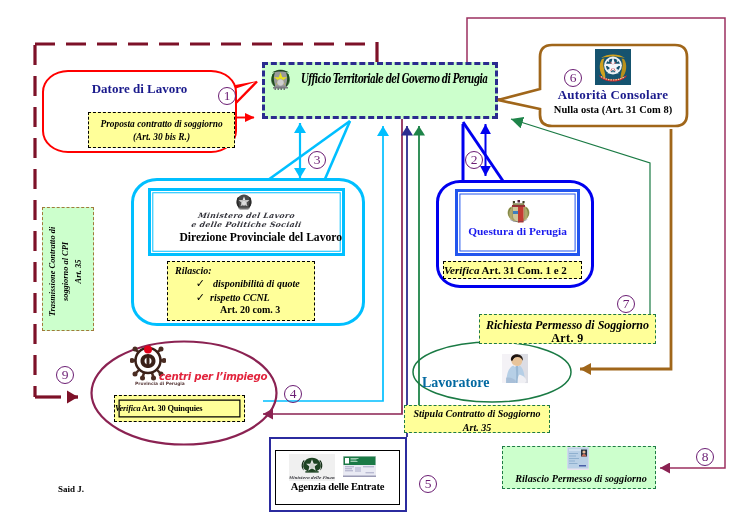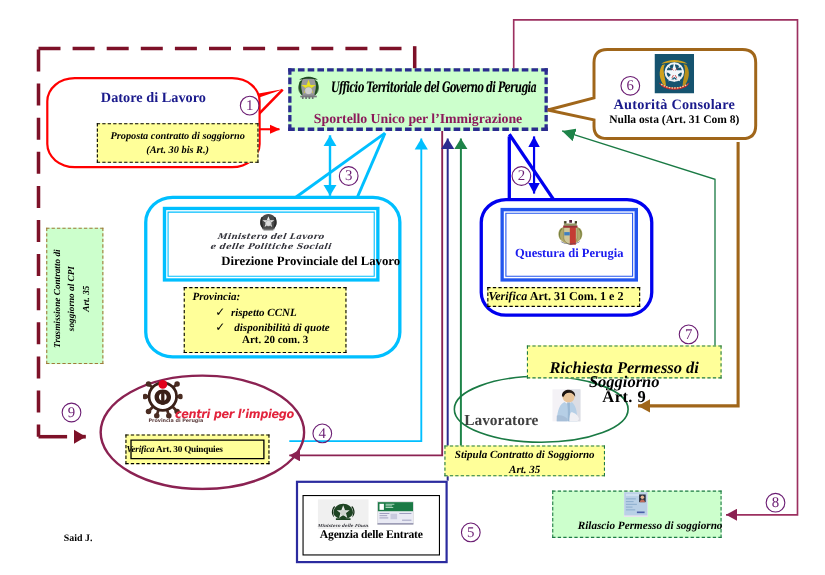--- a/index.html
+++ b/index.html
@@ -49,22 +49,22 @@
              border:3.4px solid #00bfff;background:#fff;box-shadow:inset 0 0 0 1.3px #fff, inset 0 0 0 2.3px #00bfff;}
   .min-emblem{position:absolute;left:84px;top:2px;width:18px;height:18px;}
   .min-script1{position:absolute;left:0;top:19px;width:191px;text-align:center;
                font-family:"DejaVu Serif",serif;font-weight:bold;font-style:italic;font-size:9.4px;
                color:#33333b;letter-spacing:.3px;
                transform:scaleY(.78) scaleX(.84) skewX(-9deg);}
   .min-script2{position:absolute;left:0;top:28px;width:191px;text-align:center;
                font-family:"DejaVu Serif",serif;font-weight:bold;font-style:italic;font-size:9.4px;
                color:#33333b;letter-spacing:.3px;
                transform:scaleY(.78) scaleX(.84) skewX(-9deg);}
-  .dpl-ttl{position:absolute;left:0;top:40px;width:191px;text-align:center;
-           font-weight:bold;font-size:11.6px;color:#000;padding-left:36px;}
+  .dpl-ttl{position:absolute;left:0;top:40px;width:191px;text-align:right;
+           font-weight:bold;font-size:11.6px;color:#000;}
   .dpl-note{position:absolute;left:33px;top:80px;width:148px;height:60px;
             border:1.4px dashed #000;font-style:italic;font-weight:bold;font-size:10px;}
   .vrf{margin:3px 0 0 7px;}
   .chk{margin:1px 0 0 7px;}
   .tick{display:inline-block;width:30px;text-align:right;font-style:normal;
         font-weight:normal;font-size:11px;padding-right:8px;}
   .i2{margin-left:-3px;}
   .art{margin:0 0 0 52px;font-style:normal;}
 
   
@@ -93,49 +93,49 @@
            font-size:4.4px;color:#5a3b3b;}
   .cpi-note{position:absolute;left:24px;top:55px;width:131px;height:27px;
             border:1.5px dashed #000;text-align:left;font-weight:bold;font-size:8.4px;
             line-height:25px;box-shadow:inset 0 0 0 3.5px #ffff99, inset 0 0 0 4.7px #000;
             letter-spacing:-.2px;}
 
   
   .wrk-ell{left:412px;top:341px;width:160px;height:62px;}
   .wrk-svg{position:absolute;left:0;top:0;width:160px;height:62px;}
   .wrk-photo{position:absolute;left:90px;top:5px;width:26px;height:45px;overflow:hidden;}
-  .wrk-ttl{position:absolute;left:10px;top:34px;font-weight:bold;font-size:14px;color:#404040;}
+  .wrk-ttl{position:absolute;left:10px;top:34px;font-weight:bold;font-size:14px;color:#0369a1;}
   .wrk-note{position:absolute;left:404px;top:405px;width:146px;height:28px;
             border:1.6px dashed #1e7a45;text-align:center;font-style:italic;
             font-weight:bold;font-size:10px;line-height:13.5px;padding-top:1px;}
 
   
   .age-box{left:269px;top:437px;width:138px;height:75px;background:#fff;border:2.4px solid #2b2b9f;}
   .age-inner{position:absolute;left:4px;top:11px;width:123px;height:53px;border:1.7px solid #000;background:#fff;}
   .age-imgs{position:relative;height:31px;}
   .age-min{position:absolute;left:13px;top:3px;width:46px;height:27px;background:#f0f0f0;display:block;}
   .age-min-cap{position:absolute;left:0;bottom:1px;width:46px;text-align:center;
                white-space:nowrap;overflow:hidden;
                font-family:"DejaVu Serif",serif;font-style:italic;font-weight:bold;
                font-size:3.8px;color:#3a3a40;transform:skewX(-10deg);}
   .age-card{position:absolute;left:67px;top:5px;width:33px;height:21px;}
   .age-ttl{position:absolute;left:0;top:30px;width:123px;text-align:center;
            font-weight:bold;font-size:10.6px;color:#000;letter-spacing:-.2px;}
 
   
   .req-box{position:absolute;left:479px;top:314px;width:177px;height:30px;
            border:1.4px dashed #1e7a45;text-align:center;font-style:italic;
-           font-weight:bold;font-size:15px;line-height:13px;padding-top:14px;}
+           font-weight:bold;font-size:12px;line-height:13px;padding-top:4px;}
   .req-box .r2{font-style:normal;letter-spacing:.4px;}
 
   
   .iss-box{position:absolute;left:502px;top:446px;width:152px;height:41px;
            background:#ccffcc;border:1.4px dashed #1e7a45;text-align:center;}
   .iss-doc{position:absolute;left:64px;top:0px;width:22px;height:23px;}
-  .iss-txt{position:absolute;left:12px;top:26px;width:152px;font-style:italic;
+  .iss-txt{position:absolute;left:2px;top:26px;width:152px;font-style:italic;
            font-weight:bold;font-size:10.2px;color:#000;}
 
   
   .trn-box{position:absolute;left:42px;top:207px;width:50px;height:122px;
            background:#ccffcc;border:1.3px dashed #a07a3a;}
   .trn-rot{position:absolute;left:-36px;top:36px;width:122px;height:50px;
            transform:rotate(-90deg);font-style:italic;font-weight:bold;font-size:8.4px;
            line-height:13px;text-align:center;padding-top:5px;color:#000;}
 
   .author{position:absolute;left:22px;top:484px;font-weight:bold;font-size:9px;color:#000;padding-left:36px;}
@@ -251,21 +251,20 @@
               <rect x="9" y="40" width="3" height="4"></rect>
                 <rect x="15" y="40" width="3" height="4"></rect>
               <rect x="21" y="40" width="3" height="4"></rect>
                 <rect x="27" y="40" width="3" height="4"></rect>
             </g>
           </g>
         </svg>
       </span>
       <span class="sui-head">Ufficio Territoriale del Governo di Perugia</span>
     </div>
-    <div class="sui-sub">Sportello Unico per l’Immigrazione</div>
   </div>
 
   <svg class="cons-outline" viewBox="0 0 200 100">
     <path d="M56 2 H179 Q191 2 191 14 V71 Q191 83 179 83 H56 Q44 83 44 72 V66 L2 57 L44 46 V14 Q44 2 56 2 Z" fill="#ffffff" stroke="#a0661a" stroke-width="2.7" stroke-linejoin="miter"></path>
   </svg>
   <div class="node cons-box">
     <span class="cons-emblem">
       <svg viewBox="0 0 72 72" width="36" height="36">
         <rect x="0" y="0" width="72" height="72" fill="#15536f"></rect>
         <path d="M14 20 C7 30 8 47 18 58 C23 62 20 50 18 40 C16 31 16 25 19 19 Z" fill="#cfa11e"></path>
@@ -297,23 +296,23 @@
           <circle cx="18" cy="20" r="5.5" fill="#dcdcdc" stroke="#777" stroke-width=".7"></circle>
           <rect x="7" y="28" width="22" height="3" fill="#555"></rect>
           <rect x="9" y="30.5" width="18" height="2.5" fill="#6a6a6a"></rect>
         </svg>
       </span>
       <div class="min-script1">Ministero del Lavoro</div>
       <div class="min-script2">e delle Politiche Sociali</div>
       <div class="dpl-ttl">Direzione Provinciale del Lavoro</div>
     </div>
     <div class="yel dpl-note">
-      <div class="vrf">Provincia:</div>
+      <div class="vrf">Rilascio:</div>
+      <div class="chk"><span class="tick">✓</span><span>disponibilità di quote</span></div>
       <div class="chk"><span class="tick">✓</span><span class="i2">rispetto CCNL</span></div>
-      <div class="chk"><span class="tick">✓</span><span>disponibilità di quote</span></div>
       <div class="art">Art. 20 com. 3</div>
     </div>
   </div>
 
   <div class="node qst-box">
     <div class="qst-inner">
       <span class="qst-crest">
         <svg viewBox="0 0 54 54" width="27" height="27">
           <g>
             <path d="M13 21 C4 25 3 36 9 44 C14 50 21 52 27 52 C33 52 40 50 45 44 C51 36 50 25 41 21 Z" fill="#b0a86a"></path>

